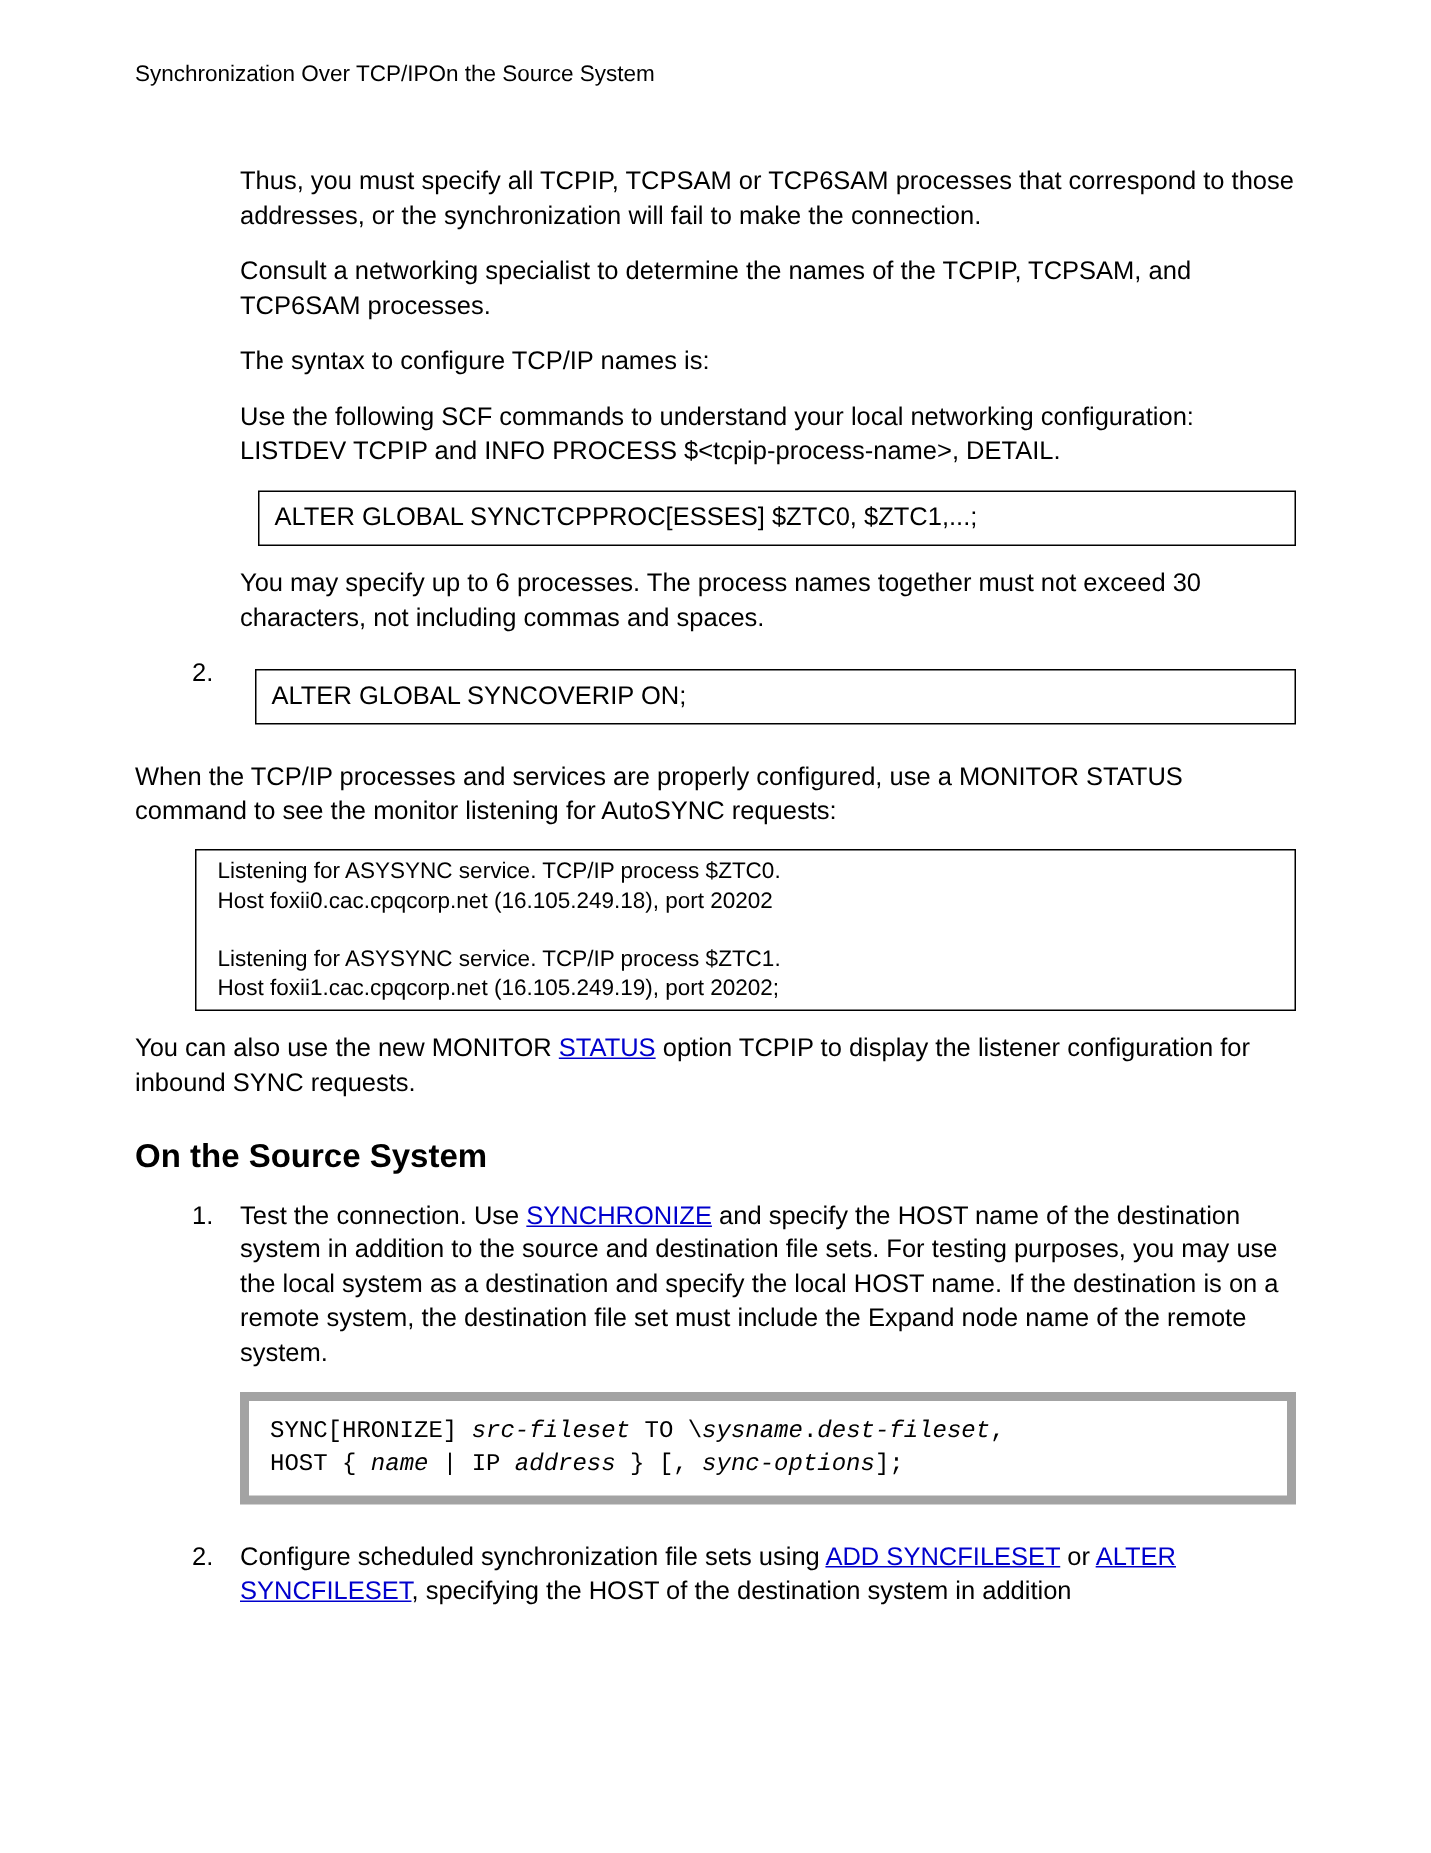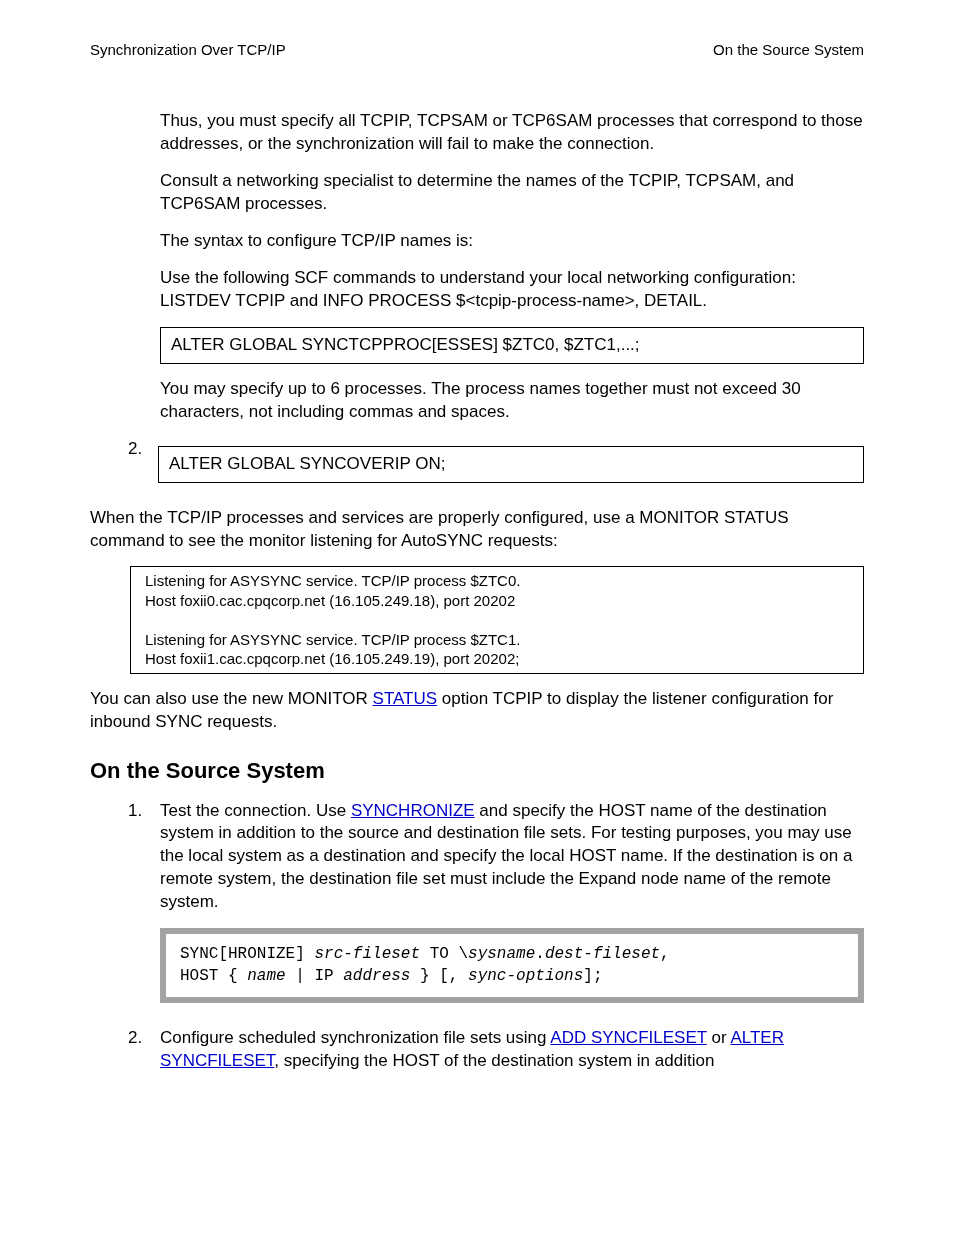--- a/index.html
+++ b/index.html
@@ -7,34 +7,34 @@
     font-size: 17px;
     line-height: 1.35;
     margin: 0;
     padding: 40px 90px 40px 90px;
     color: #000;
     width: 954px;
     box-sizing: border-box;
   }
   .header {
     display: flex;
-    justify-content: space-between;
+    justify-content: flex-start;
     font-size: 15px;
     margin-bottom: 50px;
   }
   .content-indent {
     margin-left: 70px;
   }
   .para {
     margin-bottom: 14px;
   }
   .syntax-box {
     border: 1px solid #000;
     padding: 6px 10px;
-    margin: 8px 0 14px 0;
+    margin: 8px 0 14px 12px;
     font-family: Arial, Helvetica, sans-serif;
   }
   .mono-box {
     border: 1px solid #000;
     padding: 4px 14px;
     margin: 8px 0 14px 40px;
     font-family: Liberation Sans, sans-serif;
     font-size: 15px;
     white-space: pre;
     line-height: 1.3;

